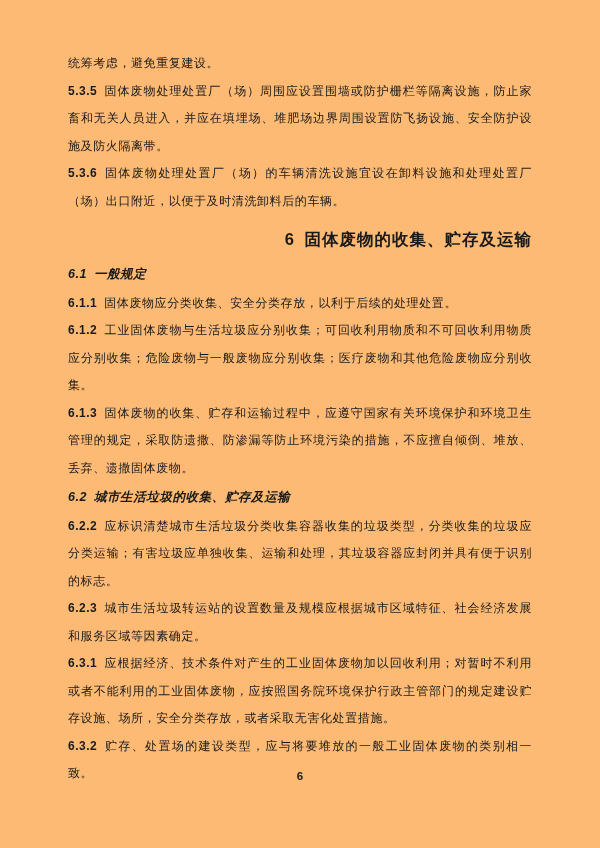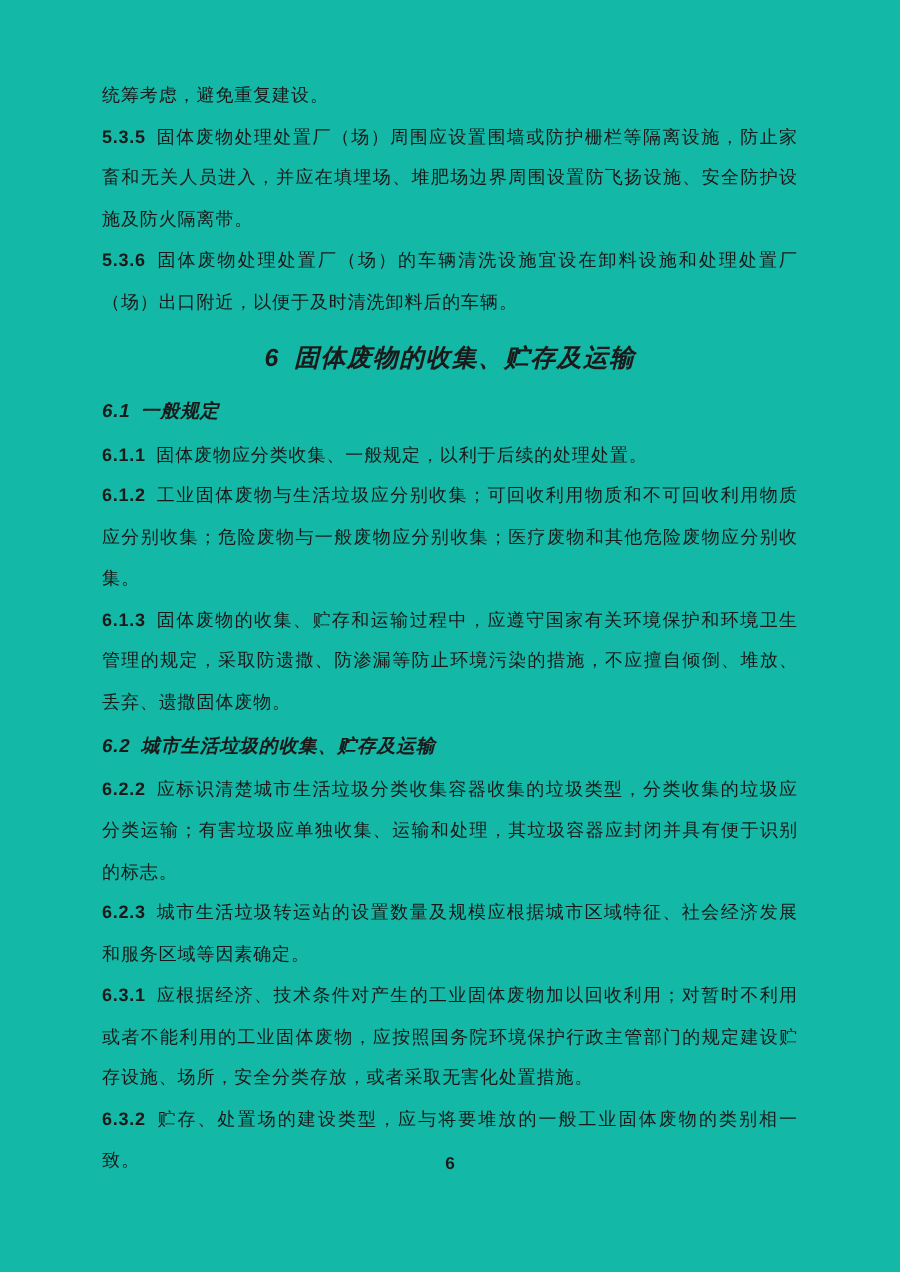--- a/index.html
+++ b/index.html
@@ -4,21 +4,21 @@
 <style>
   html, body {
     margin: 0;
     padding: 0;
     background: #ffffff;
   }
   .page {
     position: relative;
     width: 600px;
     height: 848px;
-    background: #14b8a6;
+    background: #fdba74;
     color: #1a1a1a;
     font-family: "Liberation Serif", "DejaVu Serif", serif;
     overflow: hidden;
     box-sizing: border-box;
   }
   .doc-body {
     position: absolute;
     top: 50px;
     left: 68px;
     width: 464px;
@@ -36,23 +36,22 @@
     font-weight: bold;
     letter-spacing: 0.5px;
     margin-right: 7px;
   }
   p.h1 {
     font-family: "Liberation Sans", "DejaVu Sans", sans-serif;
     font-weight: bold;
     font-size: 16.5px;
     line-height: 30px;
     margin: 9px 0 7px 0;
-    text-align: center;
+    text-align: right;
     letter-spacing: 1px;
-    font-style: italic;
   }
   p.h1 .num {
     font-size: 16.5px;
     margin-right: 10px;
   }
   p.h2 {
     font-family: "Liberation Sans", "DejaVu Sans", sans-serif;
     font-weight: bold;
     font-size: 12.5px;
     line-height: 27.5px;
@@ -76,21 +75,21 @@
 </head>
 <body>
 
 <div class="page">
   <div class="doc-body">
       <p class="body-cont"><span>统筹考虑，避免重复建设。</span></p>
       <p class="body"><span class="num">5.3.5</span><span>固体废物处理处置厂（场）周围应设置围墙或防护栅栏等隔离设施，防止家畜和无关人员进入，并应在填埋场、堆肥场边界周围设置防飞扬设施、安全防护设施及防火隔离带。</span></p>
       <p class="body"><span class="num">5.3.6</span><span>固体废物处理处置厂（场）的车辆清洗设施宜设在卸料设施和处理处置厂（场）出口附近，以便于及时清洗卸料后的车辆。</span></p>
       <p class="h1"><span class="num">6</span><span>固体废物的收集、贮存及运输</span></p>
       <p class="h2"><span class="num">6.1</span><span>一般规定</span></p>
-      <p class="body"><span class="num">6.1.1</span><span>固体废物应分类收集、一般规定，以利于后续的处理处置。</span></p>
+      <p class="body"><span class="num">6.1.1</span><span>固体废物应分类收集、安全分类存放，以利于后续的处理处置。</span></p>
       <p class="body"><span class="num">6.1.2</span><span>工业固体废物与生活垃圾应分别收集；可回收利用物质和不可回收利用物质应分别收集；危险废物与一般废物应分别收集；医疗废物和其他危险废物应分别收集。</span></p>
       <p class="body"><span class="num">6.1.3</span><span>固体废物的收集、贮存和运输过程中，应遵守国家有关环境保护和环境卫生管理的规定，采取防遗撒、防渗漏等防止环境污染的措施，不应擅自倾倒、堆放、丢弃、遗撒固体废物。</span></p>
       <p class="h2"><span class="num">6.2</span><span>城市生活垃圾的收集、贮存及运输</span></p>
       <p class="body"><span class="num">6.2.2</span><span>应标识清楚城市生活垃圾分类收集容器收集的垃圾类型，分类收集的垃圾应分类运输；有害垃圾应单独收集、运输和处理，其垃圾容器应封闭并具有便于识别的标志。</span></p>
       <p class="body"><span class="num">6.2.3</span><span>城市生活垃圾转运站的设置数量及规模应根据城市区域特征、社会经济发展和服务区域等因素确定。</span></p>
       <p class="body"><span class="num">6.3.1</span><span>应根据经济、技术条件对产生的工业固体废物加以回收利用；对暂时不利用或者不能利用的工业固体废物，应按照国务院环境保护行政主管部门的规定建设贮存设施、场所，安全分类存放，或者采取无害化处置措施。</span></p>
       <p class="body"><span class="num">6.3.2</span><span>贮存、处置场的建设类型，应与将要堆放的一般工业固体废物的类别相一致。</span></p>
     </div>
   <div class="footer">6</div>
 </div>

